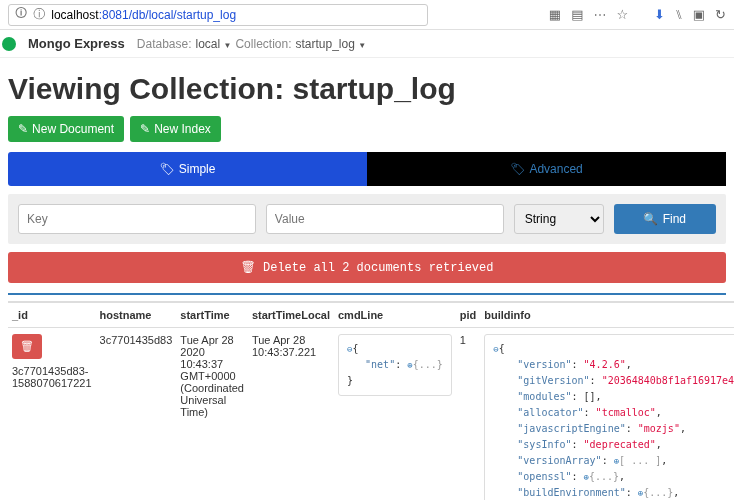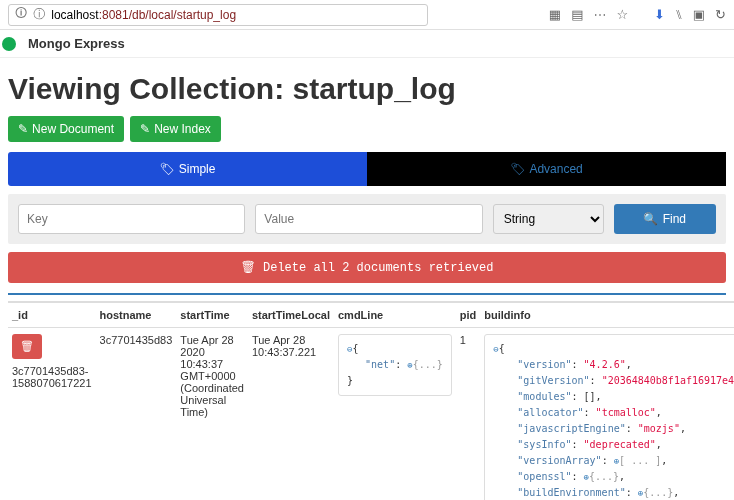--- a/index.html
+++ b/index.html
@@ -1,40 +1,40 @@
 <!DOCTYPE html>
 <html><head>
 <meta charset="utf-8">
 <style>
 * { box-sizing: border-box; margin: 0; padding: 0; }
 body { font-family: -apple-system, "Helvetica Neue", Arial, sans-serif; font-size: 13px; color: #333; background: #fff; width: 734px; }
 .browser-bar { display: flex; align-items: center; padding: 4px 8px; border-bottom: 1px solid #e0e0e0; gap: 6px; height: 30px; }
 .url-box { display: flex; align-items: center; flex: 0 0 420px; border: 1px solid #ccc; border-radius: 3px; height: 22px; padding: 0 6px; gap: 6px; font-size: 12px; color: #777; }
 .url-host { color: #000; }
-.url-path { color: #7f1d1d; }
+.url-path { color: #1d4ed8; }
 .browser-icons { display: flex; gap: 10px; margin-left: auto; color: #666; align-items: center; }
 .browser-icons-right { display: flex; gap: 10px; color: #3a6fd8; align-items: center; margin-left: 20px; }
 .navbar { display: flex; align-items: center; padding: 6px 2px; border-bottom: 1px solid #eee; gap: 12px; font-size: 13px; }
 .logo { width: 14px; height: 14px; border-radius: 50%; background: #13aa52; display: inline-block; }
 .brand { font-weight: 600; color: #333; }
 .breadcrumb { color: #888; font-size: 12px; display: flex; gap: 4px; align-items: center; }
 .breadcrumb a { color: #555; text-decoration: none; }
 .caret { font-size: 8px; }
 h1.page-title { font-size: 30px; font-weight: 700; padding: 14px 8px 10px; }
 .toolbar { display: flex; gap: 6px; padding: 0 8px 10px; }
 .btn { display: inline-flex; align-items: center; gap: 4px; padding: 6px 10px; border-radius: 3px; border: none; font-size: 12px; cursor: pointer; color: #fff; }
 .btn-green { background: #28a745; }
 .tabs { display: flex; margin: 0 8px; }
 .tab { flex: 1; text-align: center; padding: 10px 0; font-size: 12px; cursor: pointer; }
 .tab-simple { background: #1d4ed8; color: #fff; border-radius: 3px 0 0 3px; }
 .tab-advanced { background: #000000; color: #337ab7; border: none; }
 .tab .tag-icon { margin-right: 4px; }
 .filter-row { background: #eee; margin: 8px; padding: 10px; display: flex; gap: 10px; border-radius: 2px; }
 .filter-row input[type=text] { flex: 1; padding: 6px 8px; border: 1px solid #ccc; border-radius: 3px; font-size: 12px; color: #555; }
-.filter-row select { width: 111px; padding: 6px; border: 1px solid #ccc; border-radius: 3px; font-size: 12px; }
+.filter-row select { width: 90px; padding: 6px; border: 1px solid #ccc; border-radius: 3px; font-size: 12px; }
 .btn-find { background: #337ab7; color: #fff; padding: 6px 30px; border: none; border-radius: 3px; font-size: 12px; display: flex; align-items: center; gap: 4px; }
 .delete-bar { background: #d9534f; color: #fff; text-align: center; padding: 8px 0; margin: 8px; border-radius: 3px; font-size: 12px; font-family: Liberation Mono, monospace; }
 table.data { width: calc(100% - 16px); margin: 6px 8px; border-collapse: collapse; font-size: 11px; }
 table.data th { text-align: left; padding: 6px 4px; border-top: 2px solid #ddd; border-bottom: 1px solid #ddd; font-weight: 600; font-size: 11px; }
 table.data td { padding: 6px 4px; vertical-align: top; font-size: 11px; }
 .btn-trash { background: #d9534f; color: #fff; border: none; padding: 6px 8px; border-radius: 3px; font-size: 11px; }
 .code-box { border: 1px solid #ddd; border-radius: 3px; padding: 6px 8px; font-family: Menlo, Consolas, monospace; font-size: 10px; line-height: 1.6; background: #fff; white-space: pre; overflow: hidden; }
 .tok-toggle { color: #337ab7; font-size: 9px; }
 .tok-collapsed { color: #999; }
 .tok-key { color: #4b7aa8; }
@@ -61,20 +61,26 @@
     <span style="color:#3a6fd8">⬇</span>
     <span style="color:#666">⑊</span>
     <span style="color:#666">▣</span>
     <span style="color:#666">↻</span>
   </div>
 </div>
 
 <div class="navbar">
   <span class="logo"></span>
   <span class="brand">Mongo Express</span>
+  <span class="breadcrumb">
+    <span>Database:</span>
+    <a><span>local</span> <span class="caret">▼</span></a>
+    <span>Collection:</span>
+    <a><span>startup_log</span> <span class="caret">▼</span></a>
+  </span>
 </div>
 
 <h1 class="page-title">Viewing Collection: startup_log</h1>
 
 <div class="toolbar">
   <button class="btn btn-green">
     <span>✎</span>
     <span>New Document</span>
   </button>
   <button class="btn btn-green">

